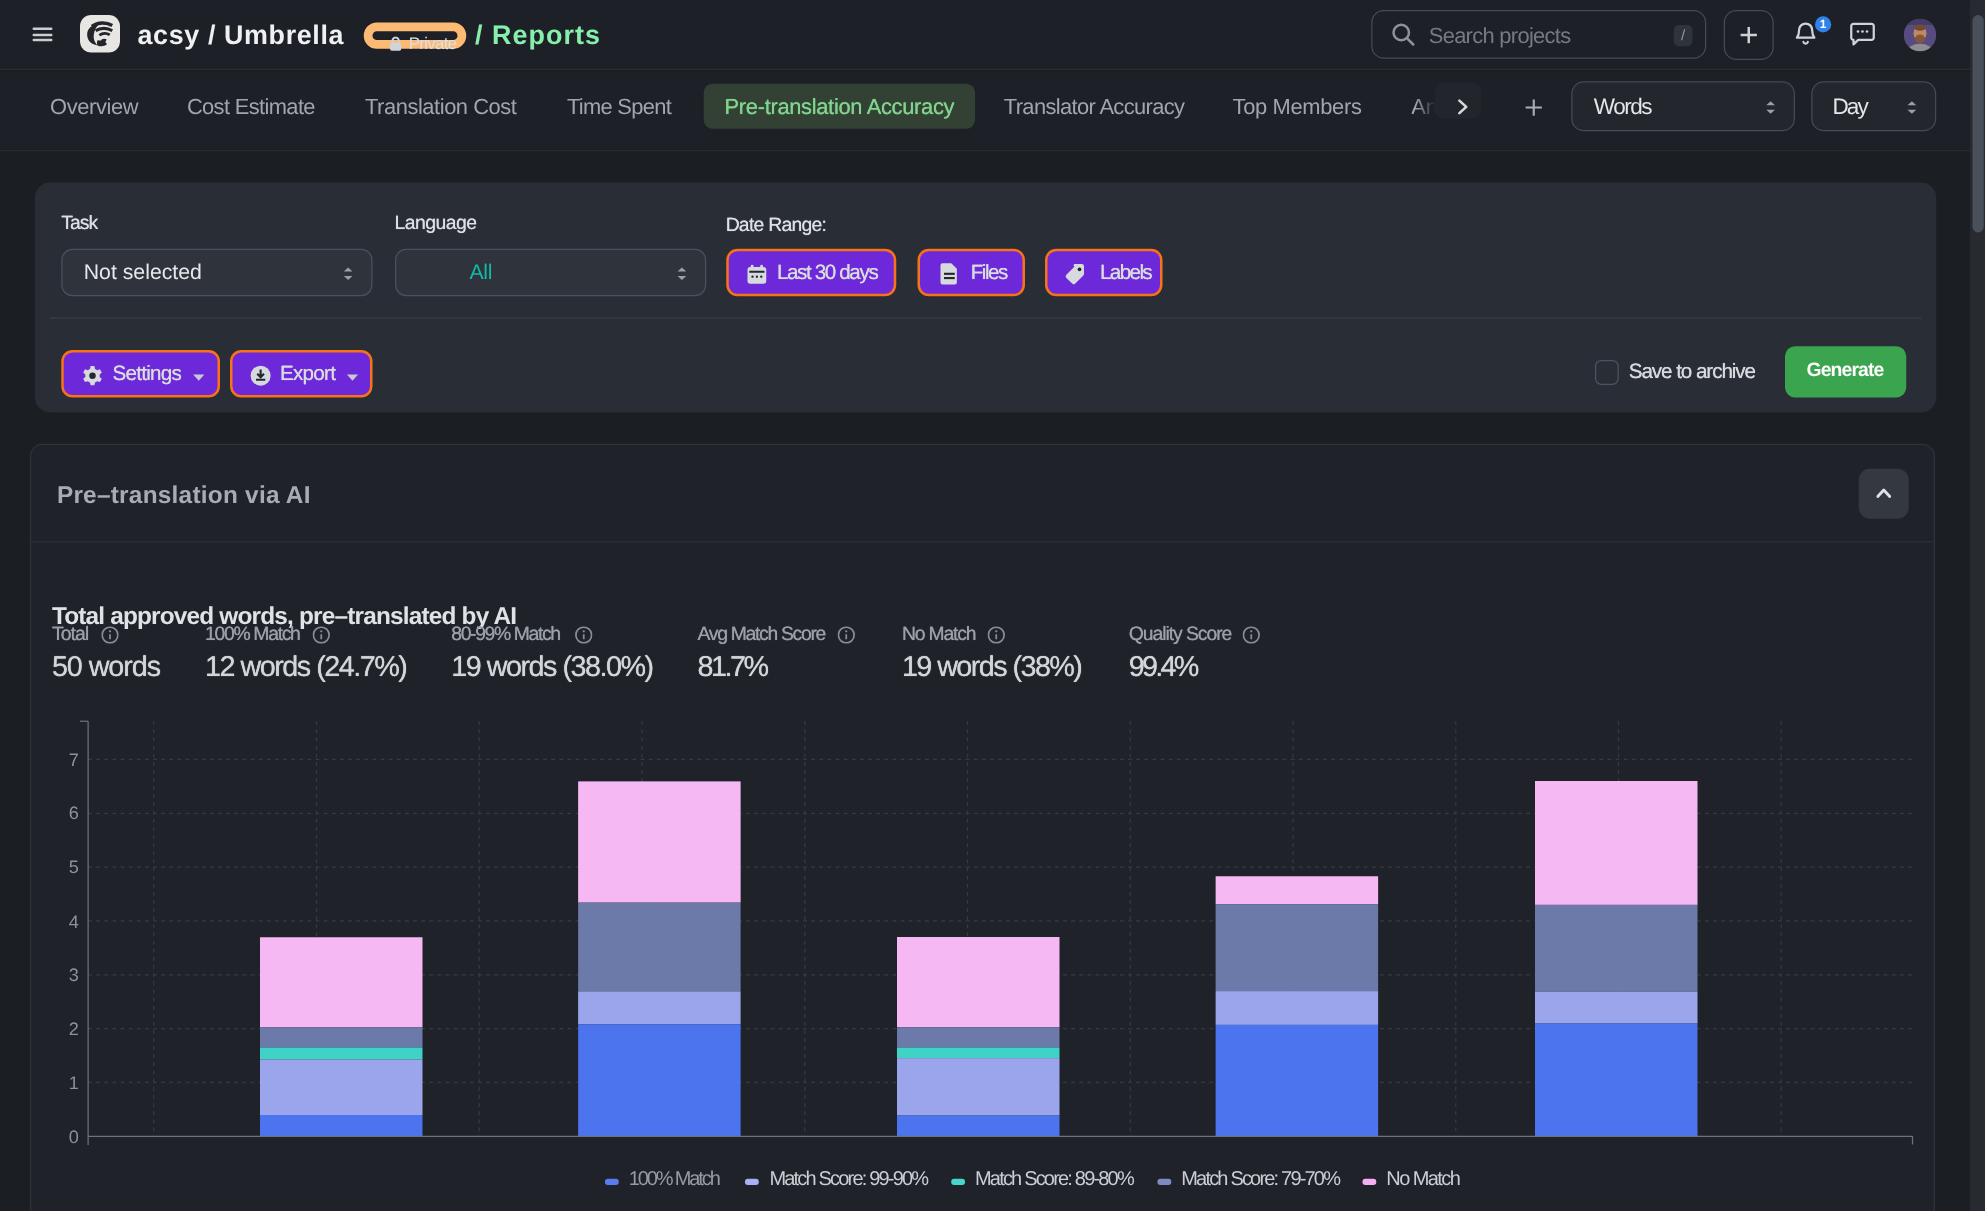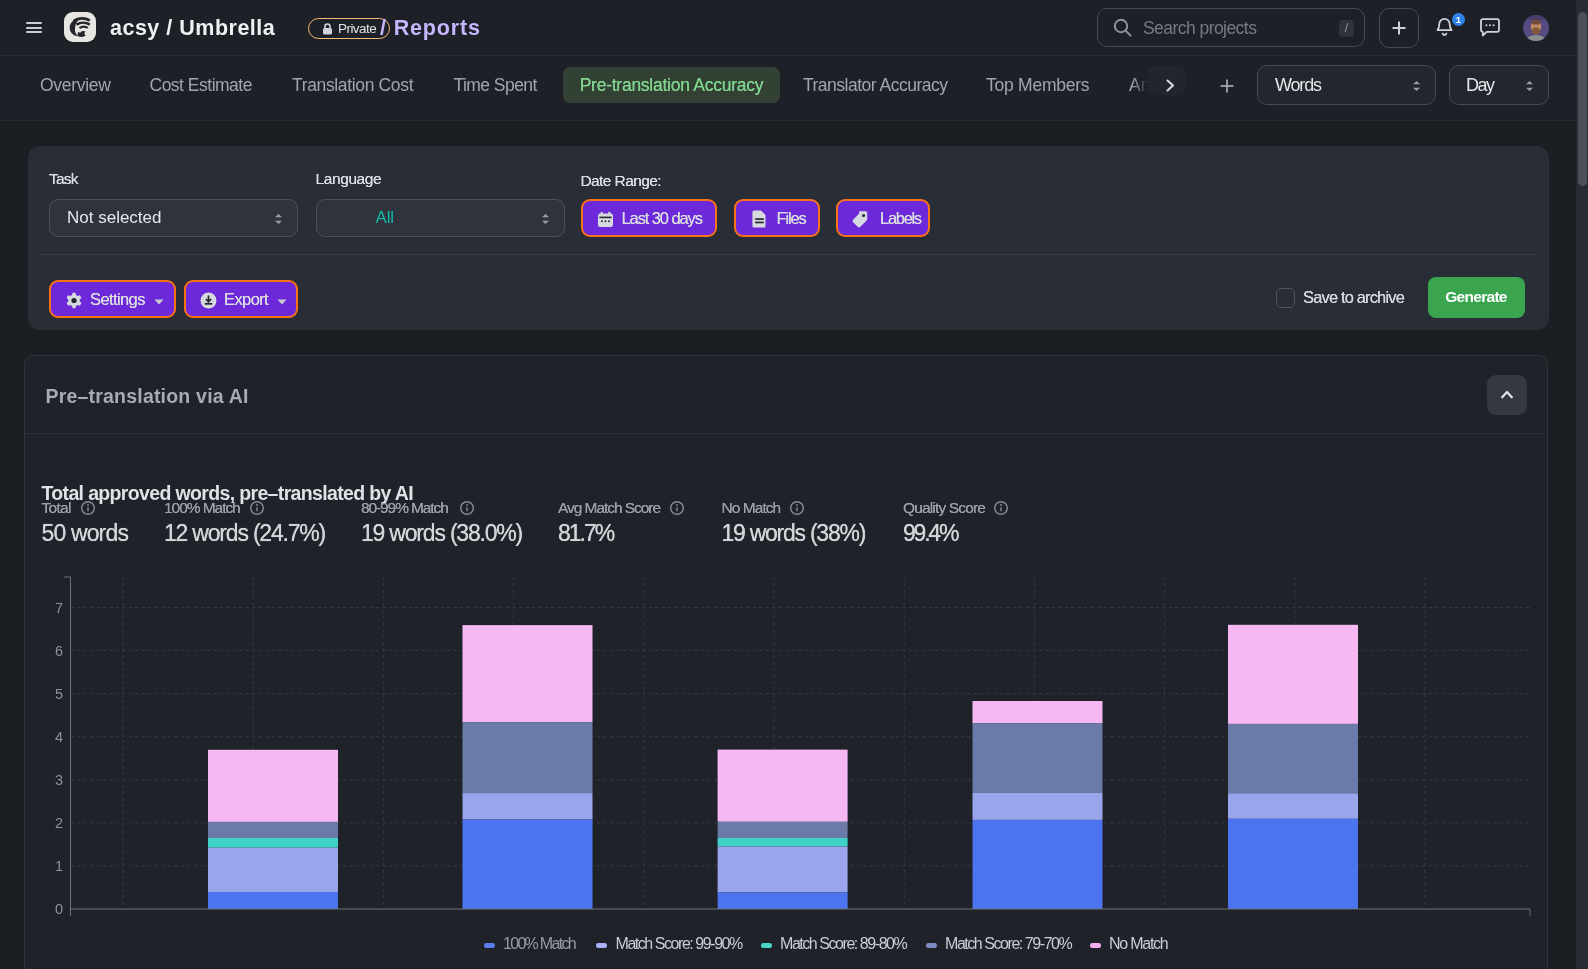--- a/index.html
+++ b/index.html
@@ -37,28 +37,28 @@
   <svg width="32" height="30" viewBox="0 0 32 30">
     <path d="M15 7.6 C9.8 7.2 5.9 10.8 5.7 15.2 C5.5 19.8 8.6 23.6 14 24.3 C11.6 21.8 10.6 18.9 11 15.9 C11.4 12.3 13 9.4 15 7.6 Z" fill="#23252a"></path>
     <path d="M14 24.3 C16.8 25.6 20 24.8 21.6 23.4 L19 19.6 C17.5 20.6 15.6 20.7 14.2 19.9 C13.4 21.4 13.4 22.9 14 24.3 Z" fill="#23252a"></path>
     <path d="M9.5 9.2 C14.5 5.6 21 5.8 25.8 8.4" stroke="#23252a" stroke-width="2.8" fill="none"></path>
     <path d="M12.5 12.6 C16.5 9.9 22 10.2 25.8 12.6" stroke="#23252a" stroke-width="2.5" fill="none"></path>
     <path d="M15.5 16.2 C18 14.3 21.5 14.4 23.8 15.9" stroke="#23252a" stroke-width="2.2" fill="none"></path>
     <path d="M17 19.8 C18.4 18.9 20.2 18.9 21.4 19.6 L20 21.8 C19 21.2 18 21.2 17.3 21.5 Z" fill="#23252a"></path>
   </svg>
 </div>
 <div class="abs" style="left:110px; top:16px; font-size:21.5px; font-weight:700; color:#eef0f2; letter-spacing:0.5px;">acsy / Umbrella</div>
-<div class="abs" style="left:308px; top:17.5px; width:82px; height:21px; border:1px solid #fdba74; border-radius:11px;">
+<div class="abs" style="left:291px; top:17.5px; width:82px; height:21px; border:7px solid #fdba74; border-radius:11px;">
   <svg class="abs" style="left:13px; top:4.5px;" width="11" height="12" viewBox="0 0 11 12">
     <rect x="1" y="5" width="9" height="6.5" rx="1.5" fill="#cfd4da"></rect>
     <path d="M3 5 V3.5 a2.5 2.5 0 0 1 5 0 V5" stroke="#cfd4da" stroke-width="1.6" fill="none"></path>
   </svg>
   <div class="abs" style="left:29px; top:2px; font-size:13.5px; color:#dde0e4; letter-spacing:-0.55px;">Private</div>
 </div>
-<div class="abs" style="left:380px; top:16px; font-size:21.5px; font-weight:700; color:#c4b5fd; letter-spacing:0.85px;">/ Reports</div>
+<div class="abs" style="left:380px; top:16px; font-size:21.5px; font-weight:700; color:#86efac; letter-spacing:0.85px;">/ Reports</div>
 
 <div class="abs select" style="left:1097px; top:7.5px; width:268px; height:39px; background:#1d2026;">
   <svg class="abs" style="left:14px; top:8px;" width="22" height="22" viewBox="0 0 22 22">
     <circle cx="9" cy="9" r="6.2" stroke="#8d939b" stroke-width="2" fill="none"></circle>
     <line x1="13.7" y1="13.7" x2="18.6" y2="18.6" stroke="#8d939b" stroke-width="2" stroke-linecap="round"></line>
   </svg>
   <div class="abs" style="left:45px; top:9px; font-size:17.5px; color:#757b84; letter-spacing:-0.55px;">Search projects</div>
   <div class="abs" style="left:241px; top:11px; width:15px; height:17px; background:#2f343c; border-radius:4px; color:#9198a1; font-size:12px; text-align:center; line-height:17px;">/</div>
 </div>
 

